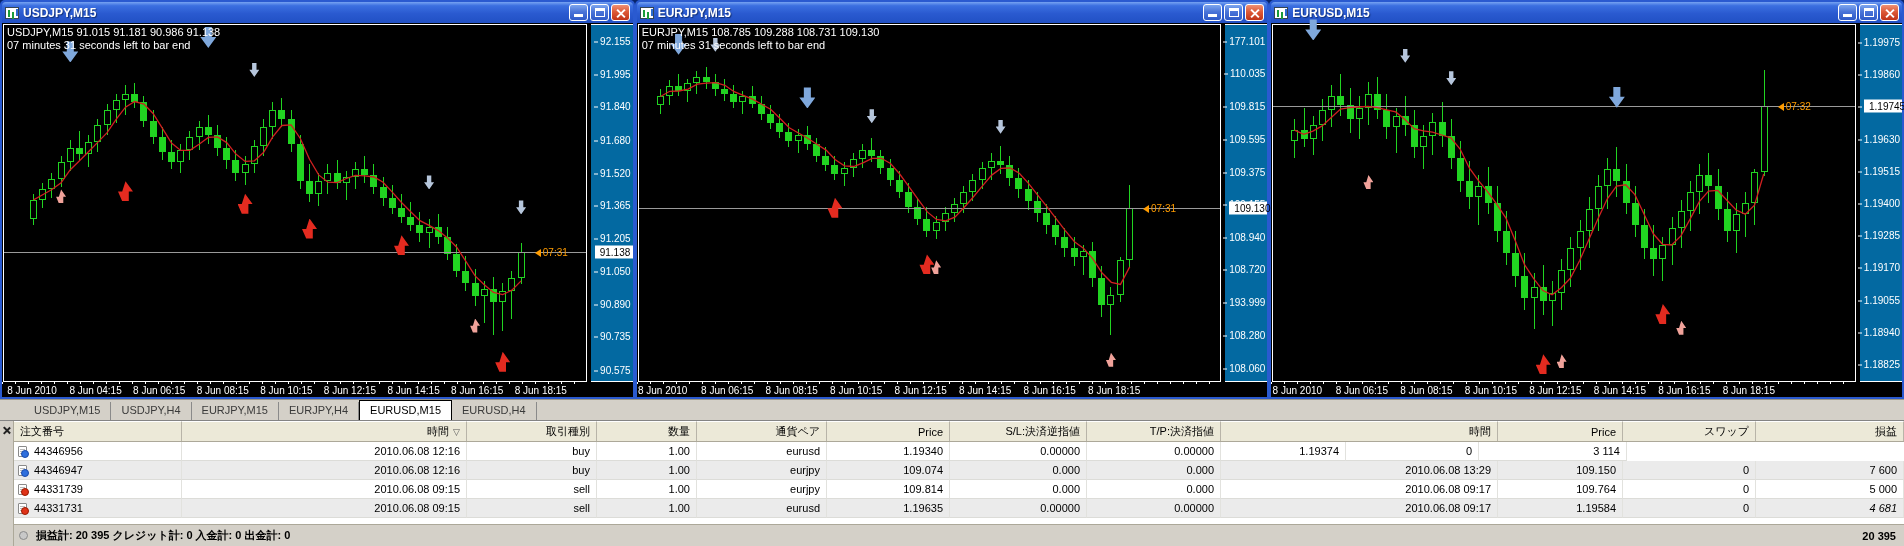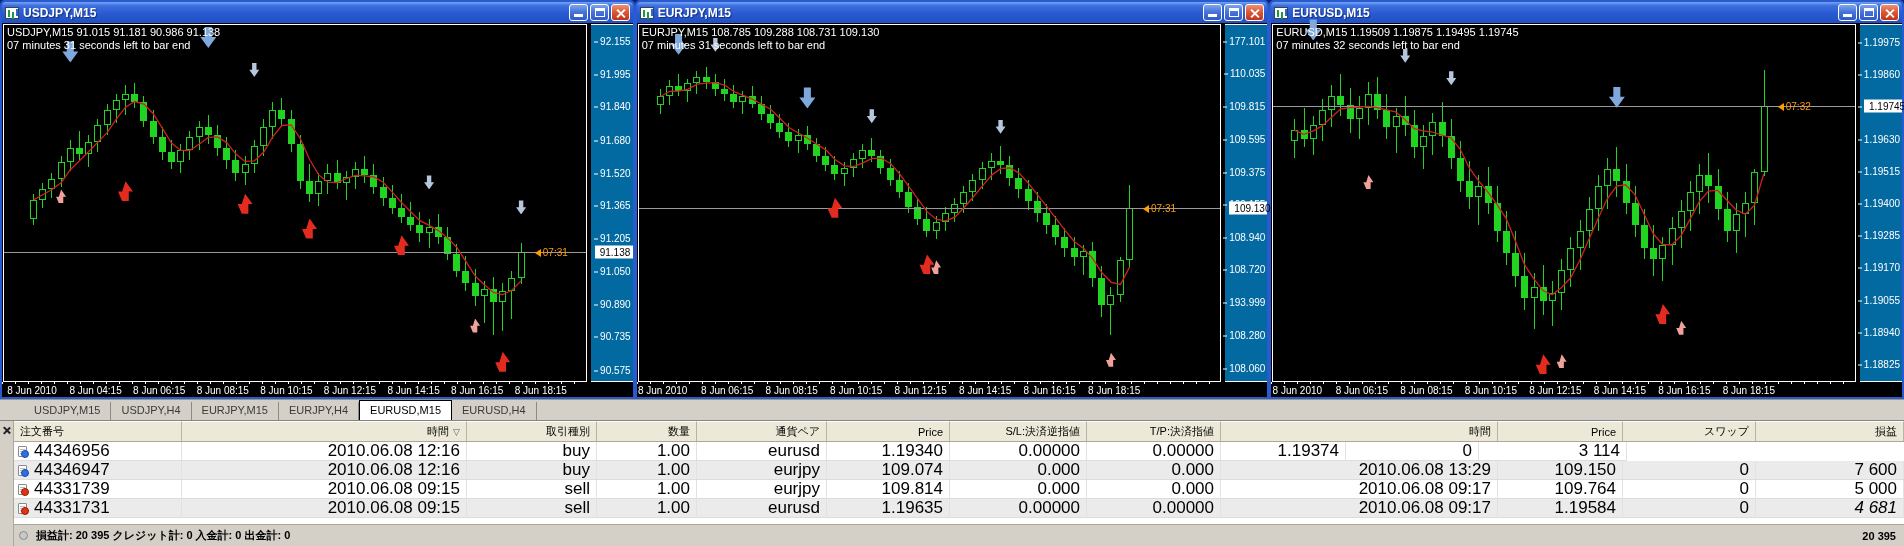--- a/index.html
+++ b/index.html
@@ -59,21 +59,21 @@
   .t-close{position:absolute;top:3px;left:1px;width:12px;height:12px;cursor:pointer;}
   .t-close::before,.t-close::after{content:'';position:absolute;left:5px;top:2px;width:1.5px;height:9px;background:#222;}
   .t-close::before{transform:rotate(45deg);} .t-close::after{transform:rotate(-45deg);}
   .t-main{flex:1;display:flex;flex-direction:column;min-width:0;}
   .t-header{height:21px;display:flex;background:#ece9d8;border-bottom:1px solid #aca899;font-size:11px;color:#000;}
   .t-header .hcell{border-right:1px solid #b8b4a8;border-top:1px solid #fff;display:flex;align-items:center;
       justify-content:flex-end;padding:0 6px;white-space:nowrap;overflow:hidden;cursor:pointer;}
   .t-header .hcell.first{justify-content:flex-start;}
   .sort{font-size:9px;color:#555;margin-left:4px;}
   .t-rows{flex:1;background:#fff;overflow:hidden;}
-  .t-row{height:19px;display:flex;font-size:17px;color:#000;cursor:default;}
+  .t-row{height:19px;display:flex;font-size:11px;color:#000;cursor:default;}
   .t-row.alt{background:#ebebeb;}
   .t-row .cell{border-right:1px solid #e2e2de;border-bottom:1px solid #dcdcd8;display:flex;align-items:center;
       justify-content:flex-end;padding:0 6px;white-space:nowrap;overflow:hidden;}
   .t-row .cell.first{justify-content:flex-start;padding-left:4px;}
   .doc-icon{width:9px;height:11px;background:#fff;border:1px solid #8a8a8a;border-radius:1px;position:relative;
       margin-right:7px;flex:0 0 auto;}
   .doc-icon::before{content:'';position:absolute;left:1px;top:2px;width:5px;height:1px;background:#bbb;
       box-shadow:0 2px 0 #bbb,0 4px 0 #bbb;}
   .doc-icon::after{content:'';position:absolute;right:-3px;bottom:-2px;width:6px;height:6px;border-radius:50%;}
   .doc-icon.buy::after{background:#2f6fdd;border:1px solid #1a4aaa;}
@@ -590,24 +590,20 @@
         <div class="time-axis">
             <div class="tlabel" style="left: 26px;">8 Jun 2010</div>
             <div class="tlabel" style="left: 90.5px;">8 Jun 06:15</div>
             <div class="tlabel" style="left: 155px;">8 Jun 08:15</div>
             <div class="tlabel" style="left: 219.5px;">8 Jun 10:15</div>
             <div class="tlabel" style="left: 284px;">8 Jun 12:15</div>
             <div class="tlabel" style="left: 348.5px;">8 Jun 14:15</div>
             <div class="tlabel" style="left: 413px;">8 Jun 16:15</div>
             <div class="tlabel" style="left: 477.5px;">8 Jun 18:15</div>
           </div>
-        <div class="info">
-          <div>EURUSD,M15  1.19509 1.19875 1.19495 1.19745</div>
-          <div>07 minutes 32 seconds left to bar end</div>
-        </div>
       </div>
     </div>
   </div>
 
   <div class="tabbar">
       <div class="tab">USDJPY,M15</div>
       <div class="tab">USDJPY,H4</div>
       <div class="tab">EURJPY,M15</div>
       <div class="tab">EURJPY,H4</div>
       <div class="tab active">EURUSD,M15</div>

